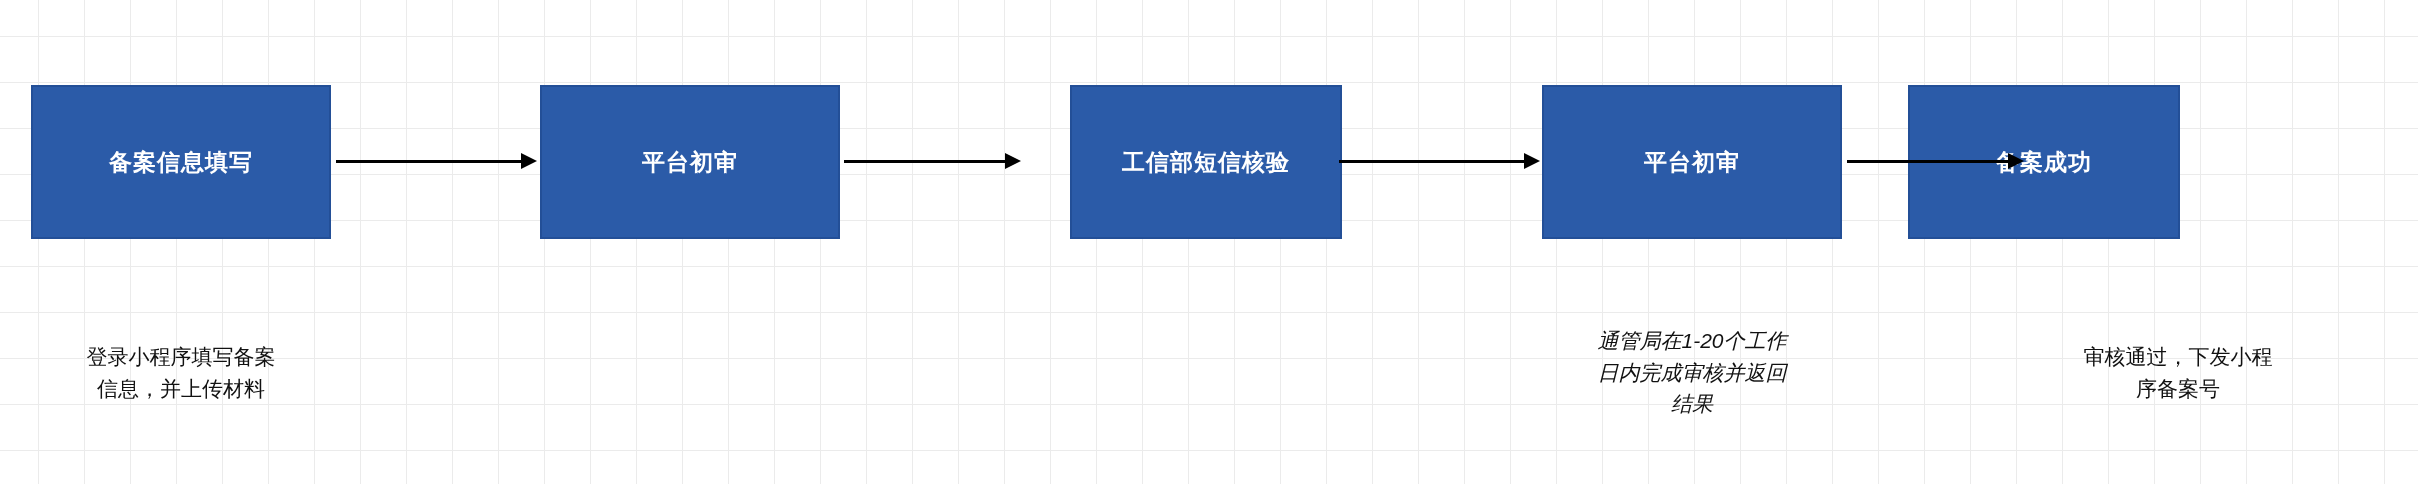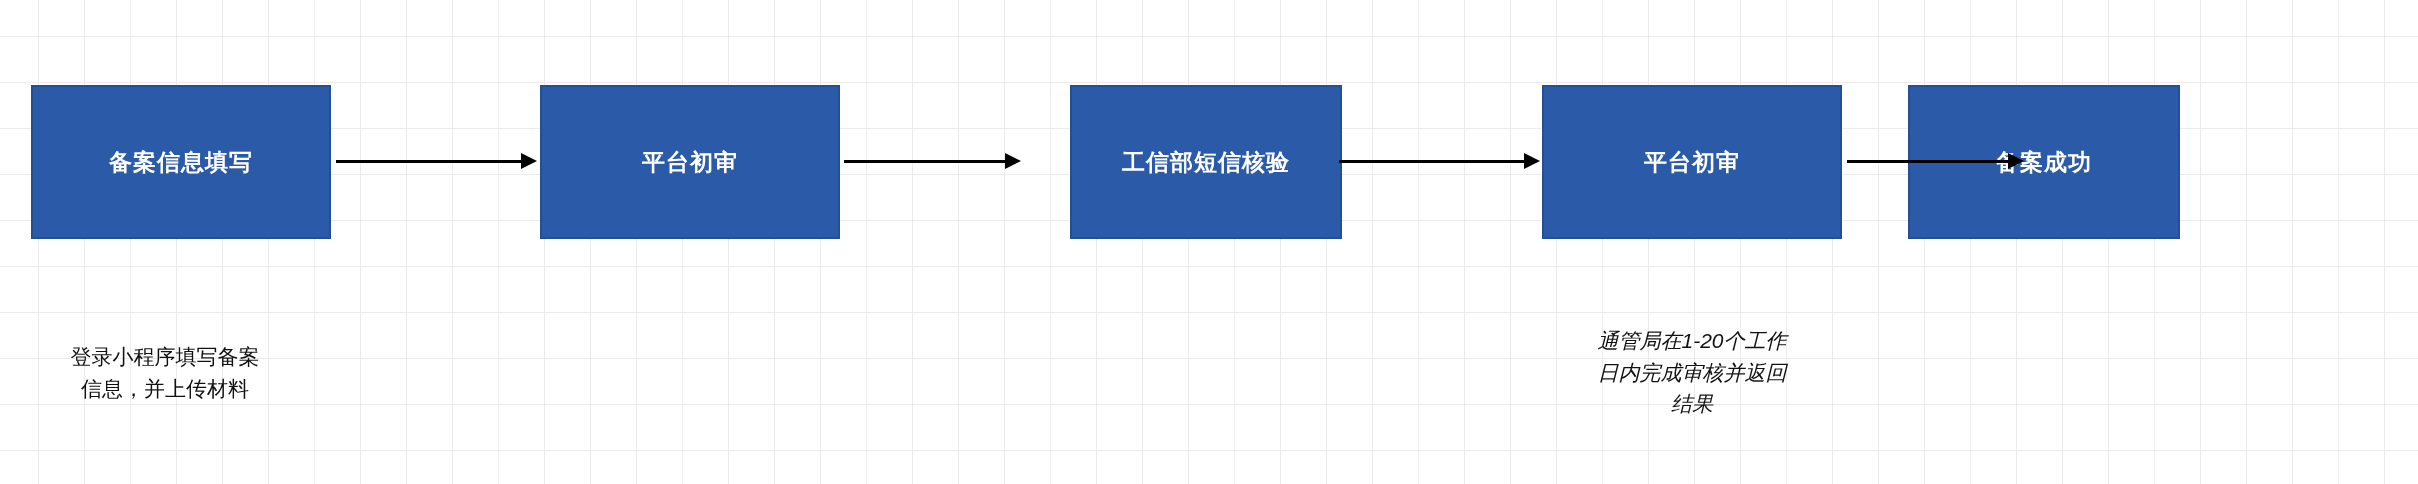--- a/index.html
+++ b/index.html
@@ -73,21 +73,21 @@
     align-items: center;
     justify-content: center;
   }
   .step-desc .desc-text {
     color: #111111;
     font-size: 21px;
     line-height: 1.5;
     text-align: center;
     white-space: pre-line;
   }
-  .desc-1 { left: 40px; }
+  .desc-1 { left: 56px; }
   .desc-2 { left: 565px; }
   .desc-3 { left: 1055px; }
   .desc-4 { left: 1567px; font-style: italic; }
   .desc-5 { left: 2053px; }
 </style>
 </head>
 <body>
 
 <div class="canvas">
 
@@ -114,14 +114,18 @@
 
   <div class="step-desc desc-1">
     <span class="desc-text">登录小程序填写备案
 信息，并上传材料</span>
   </div>
   <div class="step-desc desc-4">
     <span class="desc-text">通管局在1-20个工作
 日内完成审核并返回
 结果</span>
   </div>
+  <div class="step-desc desc-5">
+    <span class="desc-text">审核通过，下发小程
+序备案号</span>
+  </div>
 
 </div>
 
 </body></html>

